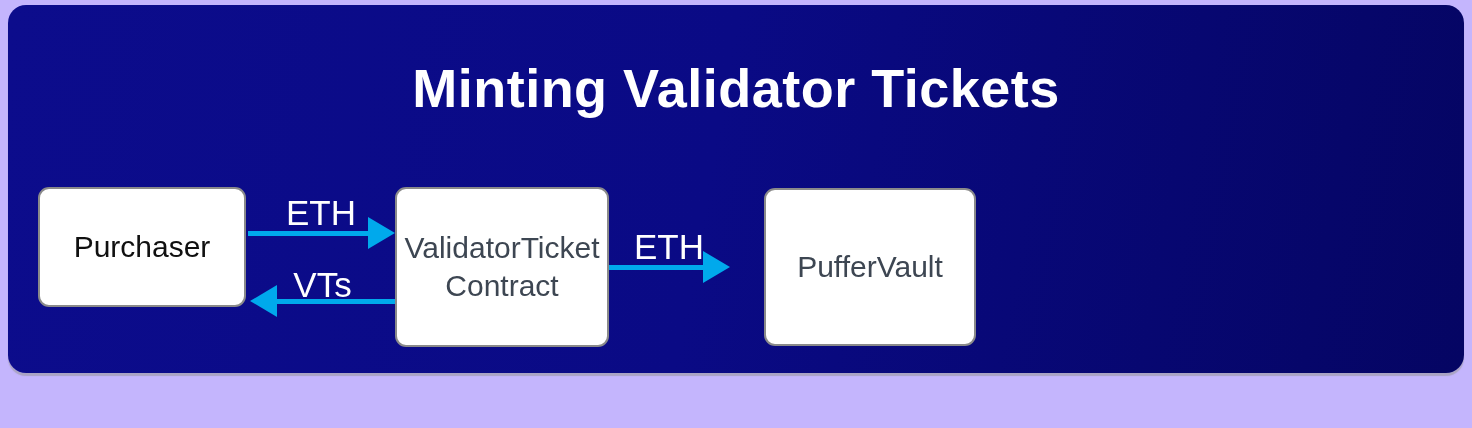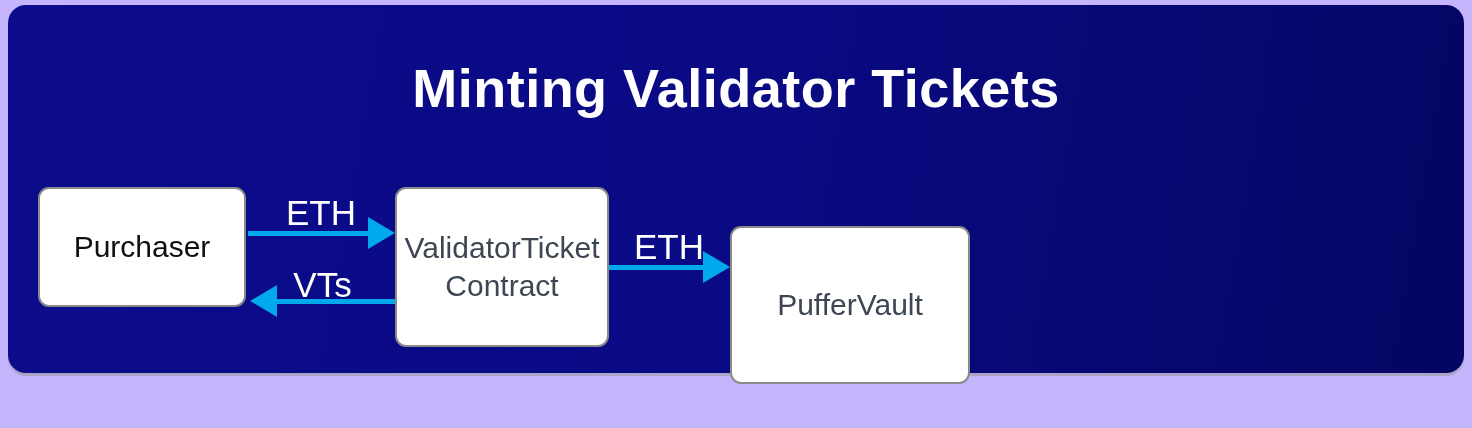--- a/index.html
+++ b/index.html
@@ -50,21 +50,21 @@
   }
   .node-label {
     font-size: 30px;
     line-height: 38px;
     padding: 0 8px;
   }
   .node-purchaser { left: 30px; top: 182px; width: 208px; height: 120px; }
   .node-purchaser .node-label { color: #101010; }
   .node-contract { left: 387px; top: 182px; width: 214px; height: 160px; }
   .node-contract .node-label { color: #3d4652; }
-  .node-vault { left: 722px; top: 183px; width: 240px; height: 158px; margin-top: 38px; }
+  .node-vault { left: 756px; top: 183px; width: 212px; height: 158px; }
   .node-vault .node-label { color: #3d4652; }
 
   .edge-label {
     position: absolute;
     color: #ffffff;
     font-size: 35px;
     font-weight: normal;
     text-align: center;
   }
   .label-eth1 { left: 240px; top: 188px; width: 146px; }

